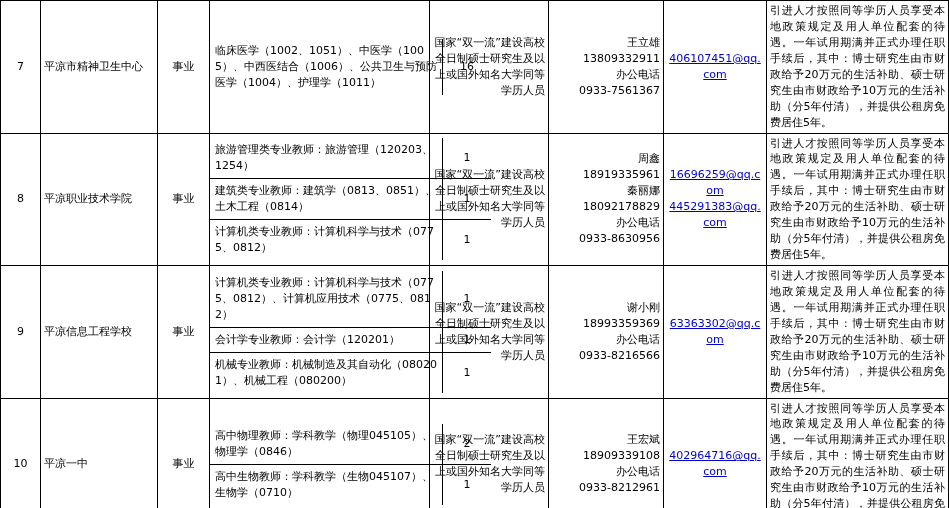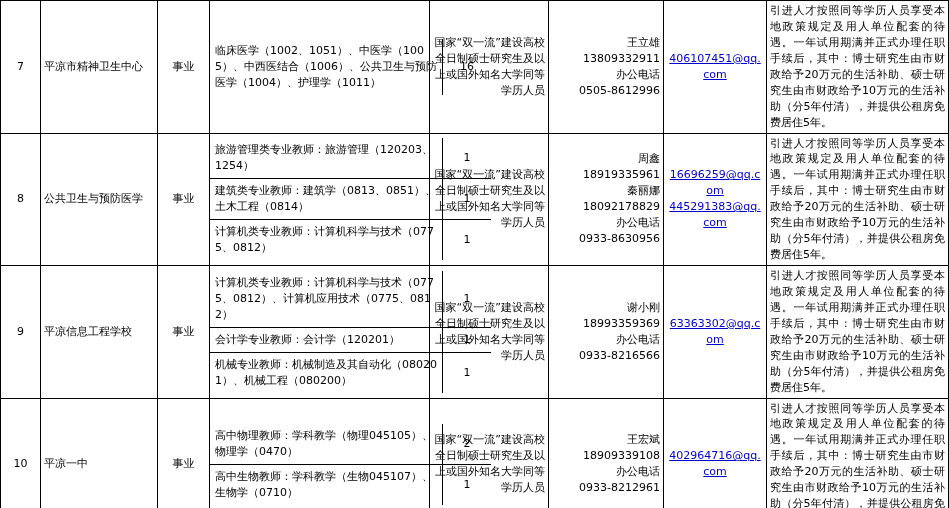--- a/index.html
+++ b/index.html
@@ -87,28 +87,28 @@
                   <td class="num">16</td>
                 </tr>
               </tbody>
             </table>
           </td>
           <td class="c-req">国家“双一流”建设高校全日制硕士研究生及以上或国外知名大学同等学历人员</td>
           <td class="c-contact">
             <span class="contact-line">王立雄</span>
             <span class="contact-line">13809332911</span>
             <span class="contact-line">办公电话</span>
-            <span class="contact-line">0505-8612996</span>
+            <span class="contact-line">0933-7561367</span>
           </td>
           <td class="c-email"><a class="mail" href="#">406107451@qq.com</a></td>
           <td class="c-policy policy-text">引进人才按照同等学历人员享受本地政策规定及用人单位配套的待遇。一年试用期满并正式办理任职手续后，其中：博士研究生由市财政给予20万元的生活补助、硕士研究生由市财政给予10万元的生活补助（分5年付清），并提供公租房免费居住5年。</td>
         </tr>
         <tr>
           <td class="c-idx">8</td>
-          <td class="c-unit">公共卫生与预防医学</td>
+          <td class="c-unit">平凉职业技术学院</td>
           <td class="c-type">事业</td>
           <td class="nopad" colspan="2">
             <table class="inner">
               <tbody>
                 <tr>
                   <td style="width: 222px;">旅游管理类专业教师：旅游管理（120203、1254）</td>
                   <td class="num">1</td>
                 </tr>
                 <tr>
                   <td style="width: 222px;">建筑类专业教师：建筑学（0813、0851）、土木工程（0814）</td>
@@ -166,21 +166,21 @@
           <td class="c-policy policy-text">引进人才按照同等学历人员享受本地政策规定及用人单位配套的待遇。一年试用期满并正式办理任职手续后，其中：博士研究生由市财政给予20万元的生活补助、硕士研究生由市财政给予10万元的生活补助（分5年付清），并提供公租房免费居住5年。</td>
         </tr>
         <tr>
           <td class="c-idx">10</td>
           <td class="c-unit">平凉一中</td>
           <td class="c-type">事业</td>
           <td class="nopad" colspan="2">
             <table class="inner">
               <tbody>
                 <tr>
-                  <td style="width: 222px;">高中物理教师：学科教学（物理045105）、物理学（0470）</td>
+                  <td style="width: 222px;">高中物理教师：学科教学（物理045105）、物理学（0846）</td>
                   <td class="num">2</td>
                 </tr>
                 <tr>
                   <td style="width: 222px;">高中生物教师：学科教学（生物045107）、生物学（0710）</td>
                   <td class="num">1</td>
                 </tr>
               </tbody>
             </table>
           </td>
           <td class="c-req">国家“双一流”建设高校全日制硕士研究生及以上或国外知名大学同等学历人员</td>

